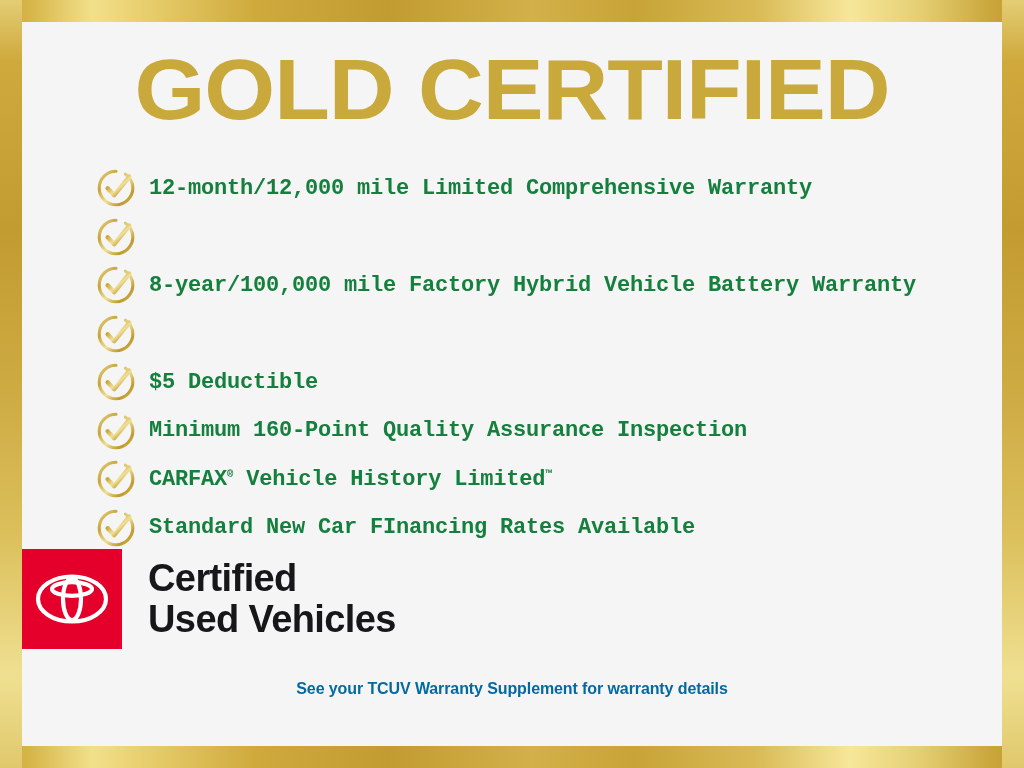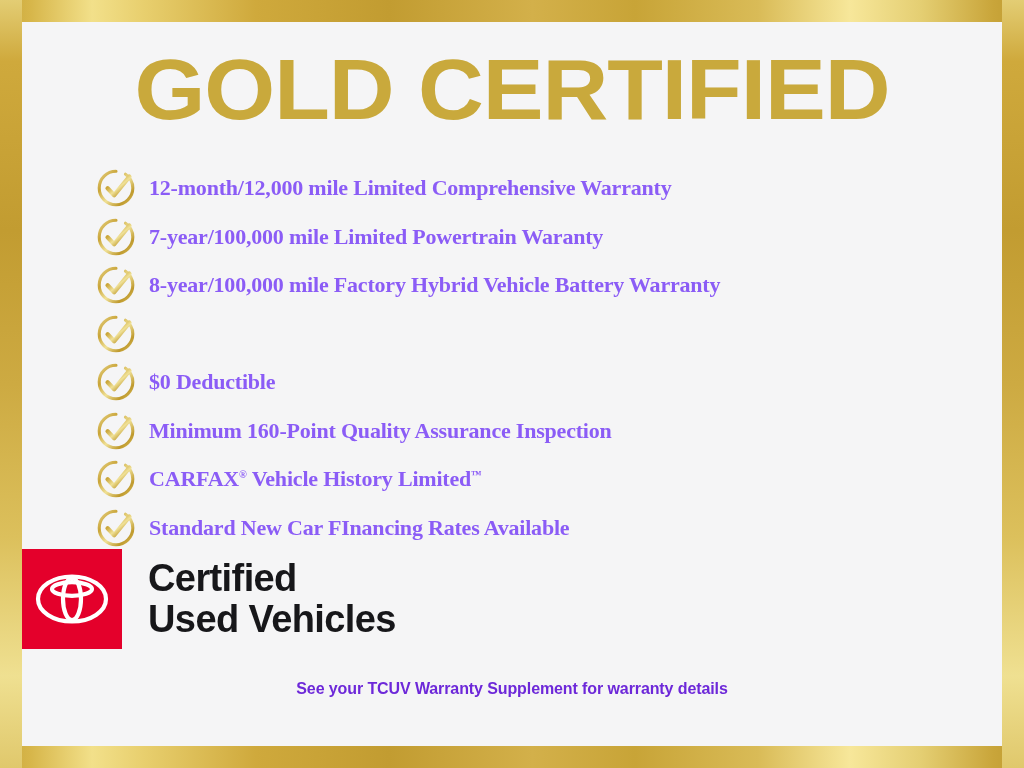--- a/index.html
+++ b/index.html
@@ -110,24 +110,24 @@
   .check-icon {
     width: 42px;
     height: 42px;
     flex: 0 0 42px;
     margin-right: 12px;
     display: block;
   }
   .feature-text {
     font-size: 22px;
     font-weight: 700;
-    color: #8b5cf6;
+    color: #15803d;
     letter-spacing: -0.2px;
     white-space: nowrap;
-    font-family: Liberation Serif, serif;
+    font-family: Liberation Mono, monospace;
   }
   .feature-text sup {
     font-size: 0.48em;
     vertical-align: super;
     line-height: 0;
     font-weight: 700;
   }
 
   
   .logo-lockup {
@@ -166,21 +166,21 @@
 
   
   .footnote {
     position: absolute;
     left: 0;
     top: 658px;
     width: 980px;
     text-align: center;
     font-size: 16px;
     font-weight: 700;
-    color: #6d28d9;
+    color: #0369a1;
     letter-spacing: -0.1px;
     font-family: "Liberation Sans", sans-serif;
   }
 </style>
 </head>
 <body>
 
 <div id="certificate">
 
   <div class="frame-edge frame-top"></div>
@@ -209,21 +209,20 @@
           <path d="M12.6 21.3 L19.2 28.2 L34.4 9.6" fill="none" stroke="url(#g1)" stroke-width="4.4" stroke-linecap="round" stroke-linejoin="round"></path>
         </svg>
         <span class="feature-text">12-month/12,000 mile Limited Comprehensive Warranty</span>
       </div>
 
       <div class="feature-row">
         <svg class="check-icon" viewBox="0 0 42 42">
           <path d="M21 4.2 A16.8 16.8 0 1 0 37.8 21 A16.8 16.8 0 0 0 30.5 7.2" fill="none" stroke="url(#g1)" stroke-width="3.1" stroke-linecap="round"></path>
           <path d="M12.6 21.3 L19.2 28.2 L34.4 9.6" fill="none" stroke="url(#g1)" stroke-width="4.4" stroke-linecap="round" stroke-linejoin="round"></path>
         </svg>
-        <span class="feature-text">7-year/100,000 mile Limited Powertrain Waranty</span>
       </div>
 
       <div class="feature-row">
         <svg class="check-icon" viewBox="0 0 42 42">
           <path d="M21 4.2 A16.8 16.8 0 1 0 37.8 21 A16.8 16.8 0 0 0 30.5 7.2" fill="none" stroke="url(#g1)" stroke-width="3.1" stroke-linecap="round"></path>
           <path d="M12.6 21.3 L19.2 28.2 L34.4 9.6" fill="none" stroke="url(#g1)" stroke-width="4.4" stroke-linecap="round" stroke-linejoin="round"></path>
         </svg>
         <span class="feature-text">8-year/100,000 mile Factory Hybrid Vehicle Battery Warranty</span>
       </div>
 
@@ -232,21 +231,21 @@
           <path d="M21 4.2 A16.8 16.8 0 1 0 37.8 21 A16.8 16.8 0 0 0 30.5 7.2" fill="none" stroke="url(#g1)" stroke-width="3.1" stroke-linecap="round"></path>
           <path d="M12.6 21.3 L19.2 28.2 L34.4 9.6" fill="none" stroke="url(#g1)" stroke-width="4.4" stroke-linecap="round" stroke-linejoin="round"></path>
         </svg>
       </div>
 
       <div class="feature-row">
         <svg class="check-icon" viewBox="0 0 42 42">
           <path d="M21 4.2 A16.8 16.8 0 1 0 37.8 21 A16.8 16.8 0 0 0 30.5 7.2" fill="none" stroke="url(#g1)" stroke-width="3.1" stroke-linecap="round"></path>
           <path d="M12.6 21.3 L19.2 28.2 L34.4 9.6" fill="none" stroke="url(#g1)" stroke-width="4.4" stroke-linecap="round" stroke-linejoin="round"></path>
         </svg>
-        <span class="feature-text">$0 Deductible</span>
+        <span class="feature-text">$5 Deductible</span>
       </div>
 
       <div class="feature-row">
         <svg class="check-icon" viewBox="0 0 42 42">
           <path d="M21 4.2 A16.8 16.8 0 1 0 37.8 21 A16.8 16.8 0 0 0 30.5 7.2" fill="none" stroke="url(#g1)" stroke-width="3.1" stroke-linecap="round"></path>
           <path d="M12.6 21.3 L19.2 28.2 L34.4 9.6" fill="none" stroke="url(#g1)" stroke-width="4.4" stroke-linecap="round" stroke-linejoin="round"></path>
         </svg>
         <span class="feature-text">Minimum 160-Point Quality Assurance Inspection</span>
       </div>
 

